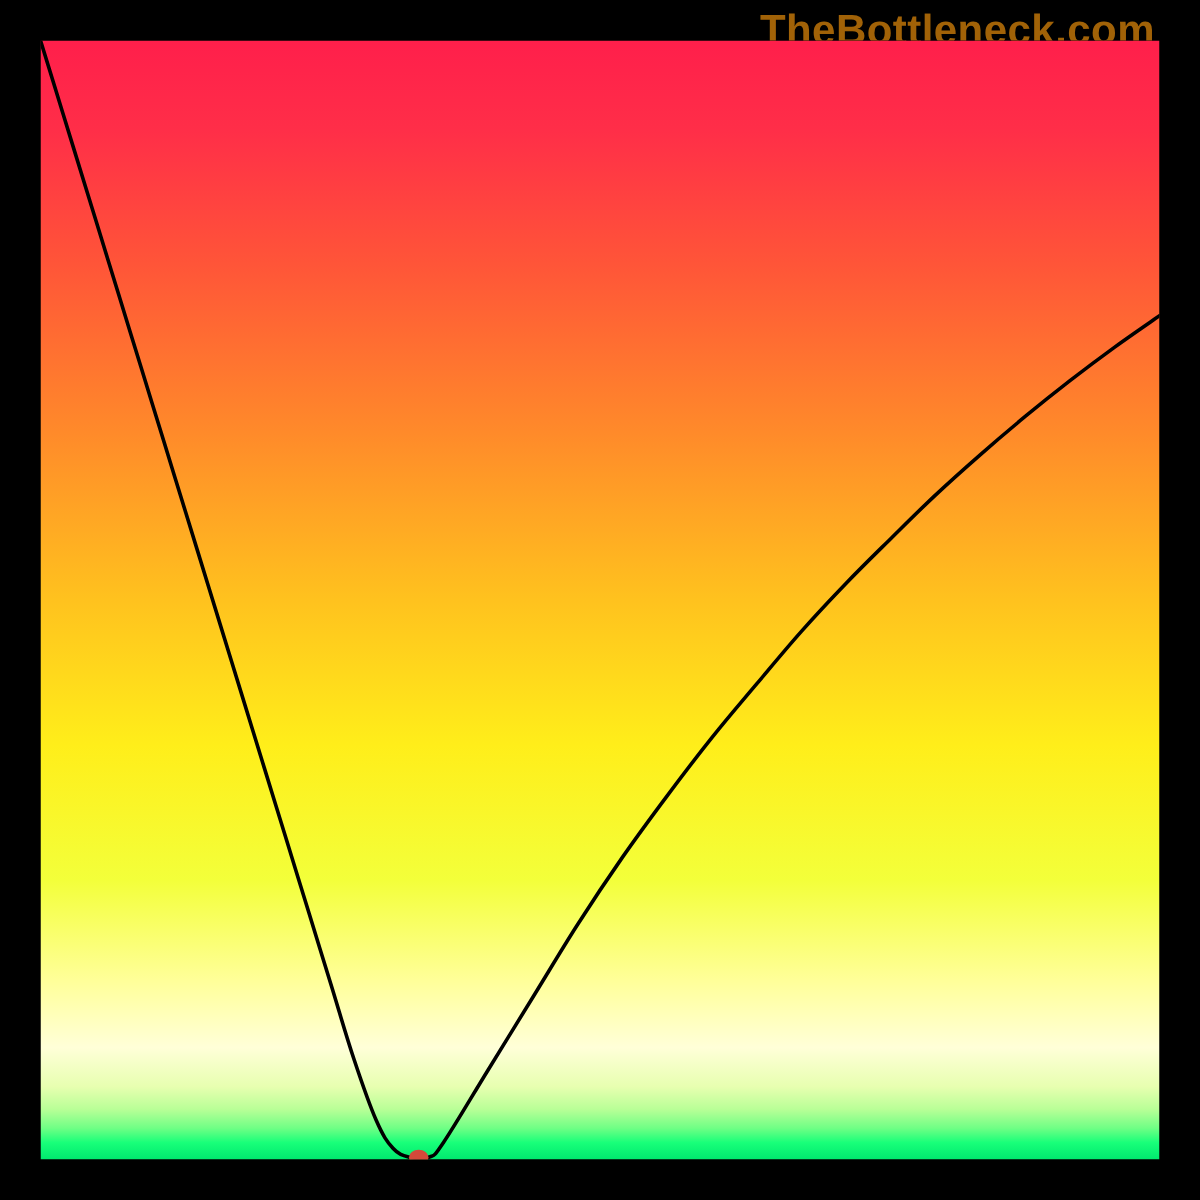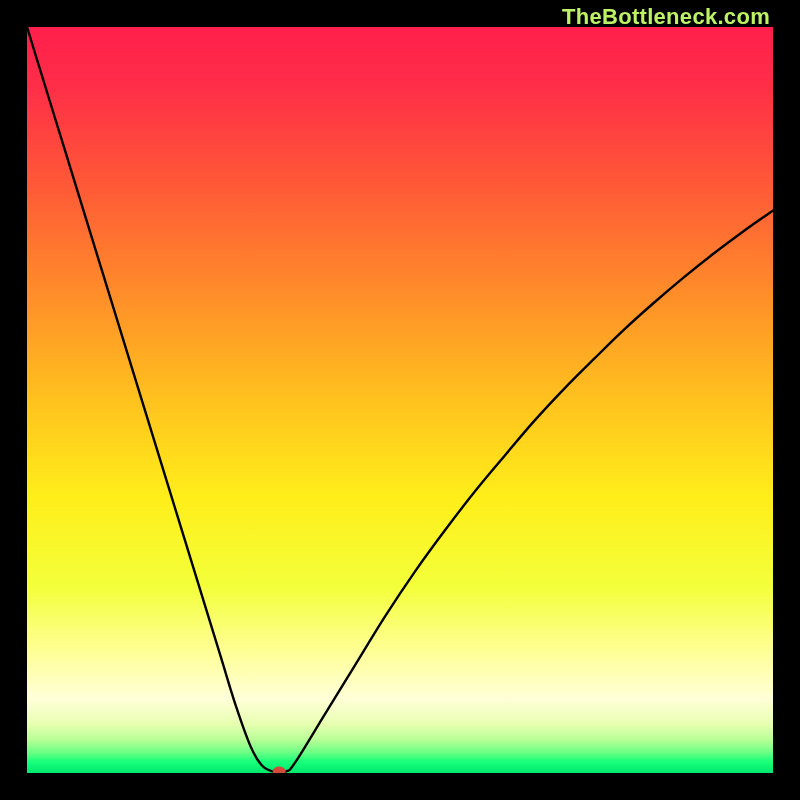--- a/index.html
+++ b/index.html
@@ -26,22 +26,22 @@
     background: #000;
   }
   .plot-inner {
     position: absolute;
     inset: 0;
   }
   .watermark {
     position: absolute;
     top: 4px;
     right: 30px;
-    color: #bef264;
-    font-size: 22px;
+    color: #a16207;
+    font-size: 28px;
     font-weight: 600;
     letter-spacing: 0.3px;
   }
   svg { display: block; }
 </style>
 </head>
 <body>
 
 <div class="stage">
 

